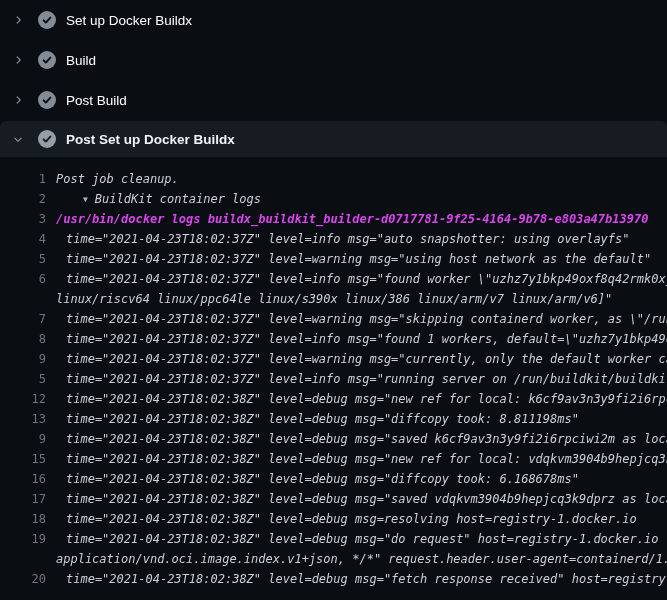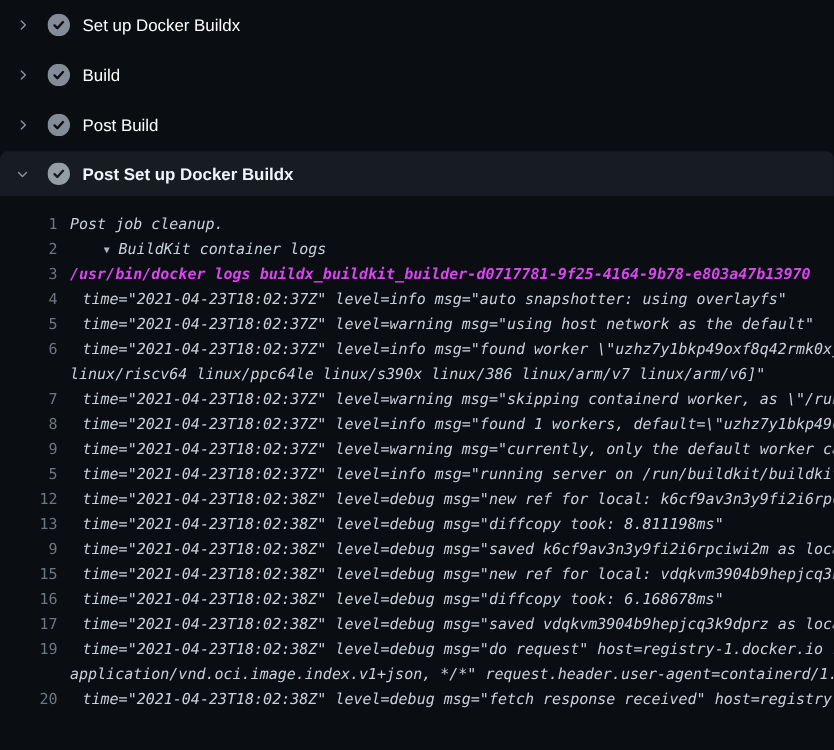--- a/index.html
+++ b/index.html
@@ -180,20 +180,24 @@
   <div class="row">
     <span class="ln">16</span>
     <span class="lc out">time="2021-04-23T18:02:38Z" level=debug msg="diffcopy took: 6.168678ms"</span>
   </div>
 
   <div class="row">
     <span class="ln">17</span>
     <span class="lc out">time="2021-04-23T18:02:38Z" level=debug msg="saved vdqkvm3904b9hepjcq3k9dprz as loca</span>
   </div>
 
+  <div class="row">
+    <span class="ln">18</span>
+    <span class="lc out">time="2021-04-23T18:02:38Z" level=debug msg=resolving host=registry-1.docker.io</span>
+  </div>
 
   <div class="row">
     <span class="ln">19</span>
     <span class="lc out">time="2021-04-23T18:02:38Z" level=debug msg="do request" host=registry-1.docker.io r</span>
   </div>
 
   <div class="row">
     <span class="ln"></span>
     <span class="lc">application/vnd.oci.image.index.v1+json, */*" request.header.user-agent=containerd/1.4</span>
   </div>

